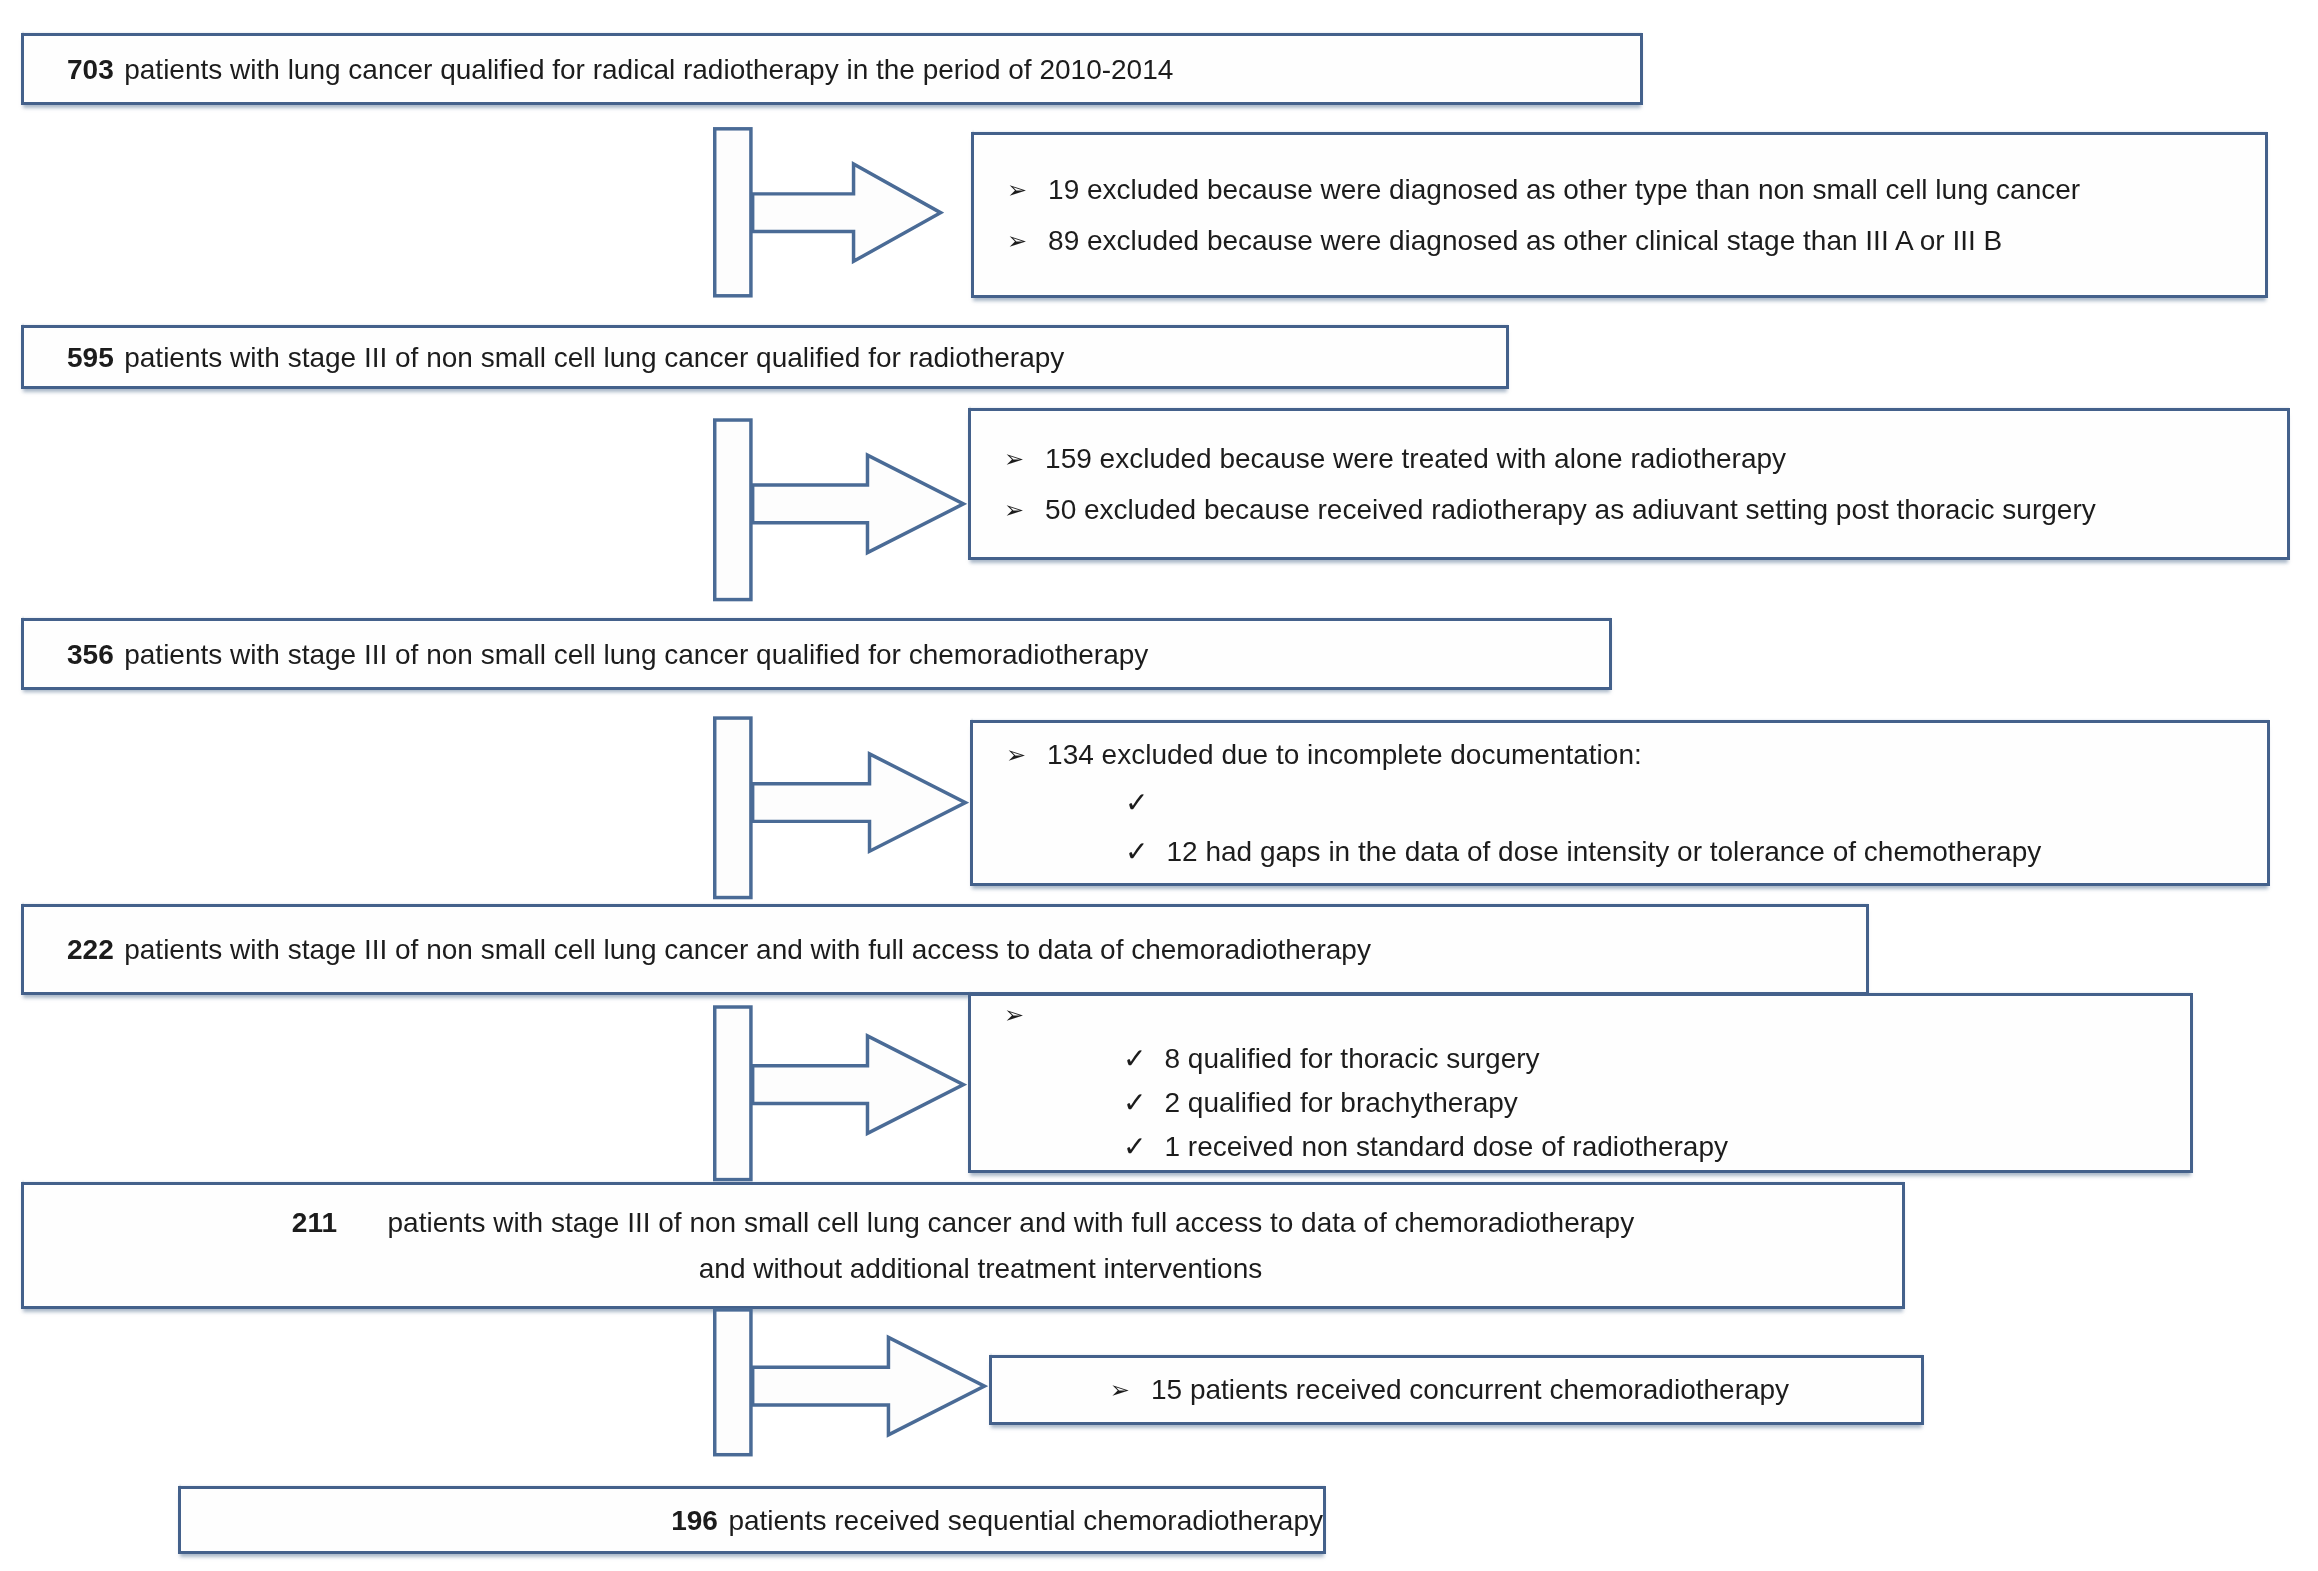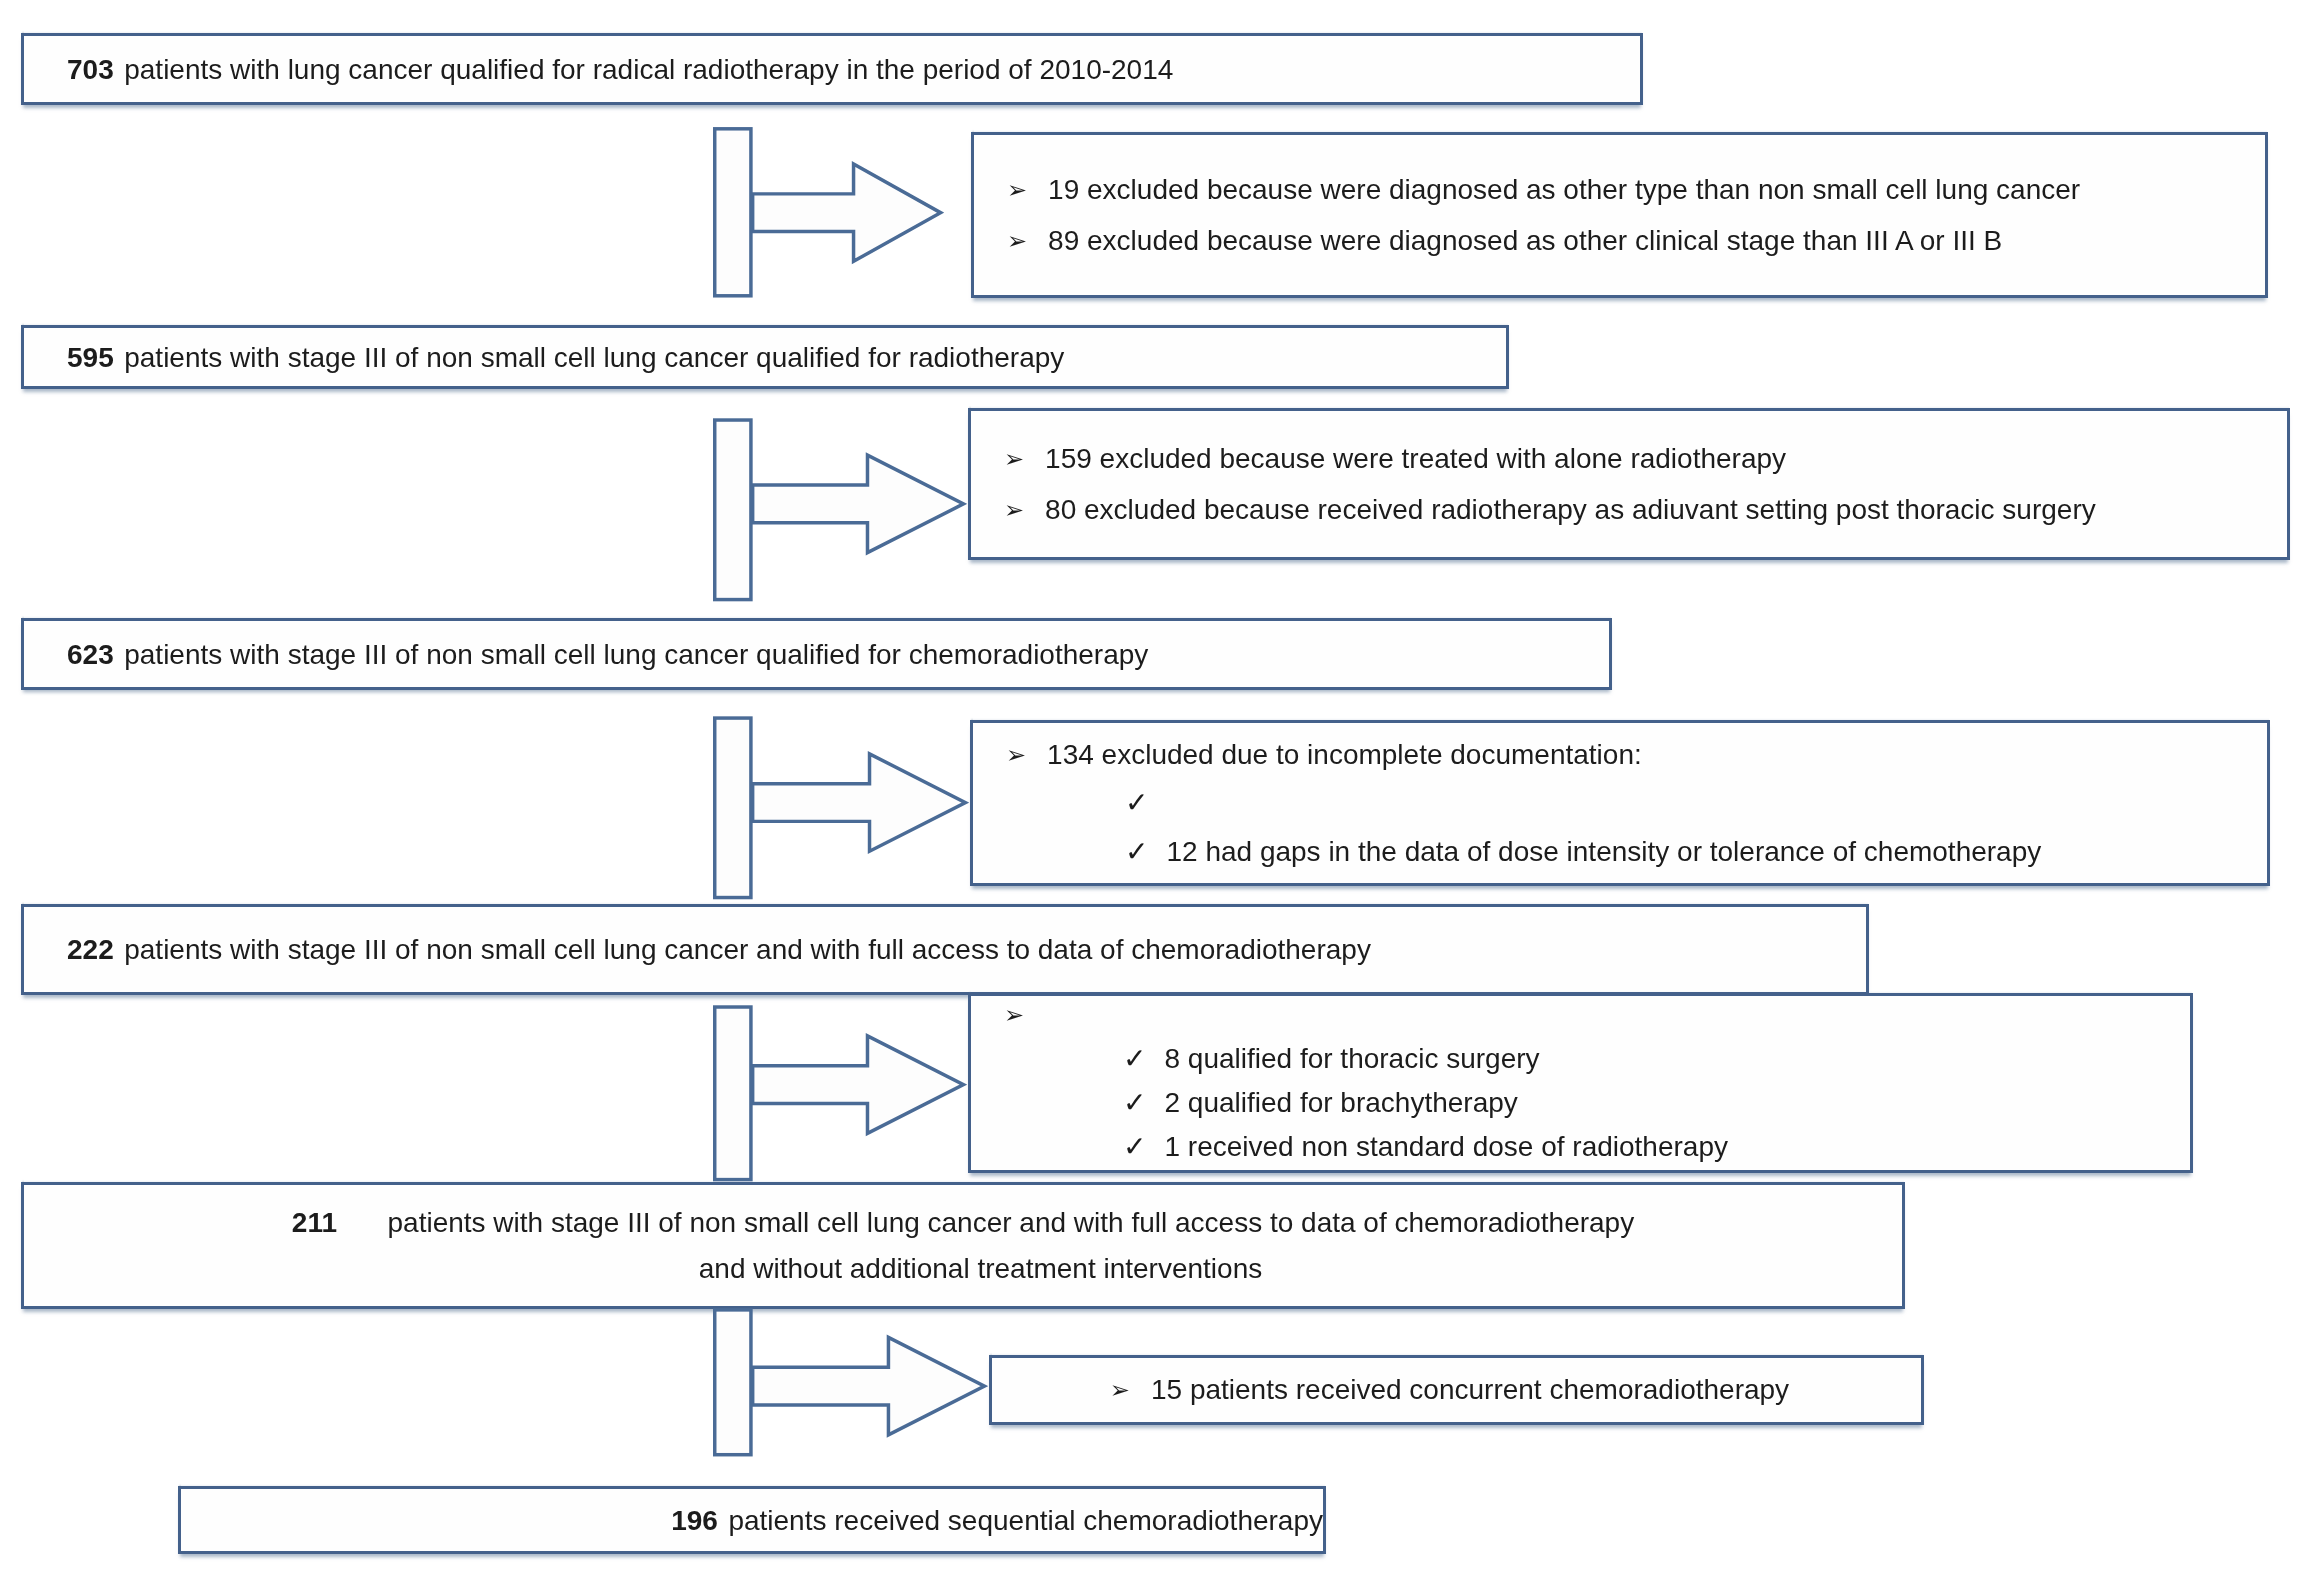--- a/index.html
+++ b/index.html
@@ -49,21 +49,21 @@
 
 <div class="box main-box" style="left:21px;top:325px;width:1488px;height:64px;">
   <div class="line">
     <span class="num">595</span>
     <span>patients with stage III of non small cell lung cancer qualified for radiotherapy</span>
   </div>
 </div>
 
 <div class="box main-box" style="left:21px;top:618px;width:1591px;height:72px;">
   <div class="line">
-    <span class="num">623</span>
+    <span class="num">356</span>
     <span>patients with stage III of non small cell lung cancer qualified for chemoradiotherapy</span>
   </div>
 </div>
 
 <div class="box main-box" style="left:21px;top:904px;width:1848px;height:91px;">
   <div class="line">
     <span class="num">222</span>
     <span>patients with stage III of non small cell lung cancer and with full access to data of chemoradiotherapy</span>
   </div>
 </div>
@@ -96,21 +96,21 @@
   </div>
 </div>
 
 <div class="box excl-box gap26" style="left:968px;top:408px;width:1322px;height:152px;">
   <div class="bullet-line">
     <span class="bullet-icon">➢</span>
     <span>159 excluded because were treated with alone radiotherapy</span>
   </div>
   <div class="bullet-line">
     <span class="bullet-icon">➢</span>
-    <span>80 excluded because received radiotherapy as adiuvant setting post thoracic surgery</span>
+    <span>50 excluded because received radiotherapy as adiuvant setting post thoracic surgery</span>
   </div>
 </div>
 
 <div class="box excl-box gap22" style="left:970px;top:720px;width:1300px;height:166px;">
   <div class="bullet-line">
     <span class="bullet-icon">➢</span>
     <span>134 excluded due to incomplete documentation:</span>
   </div>
   <div class="check-line">
     <span class="check-icon">✓</span>

